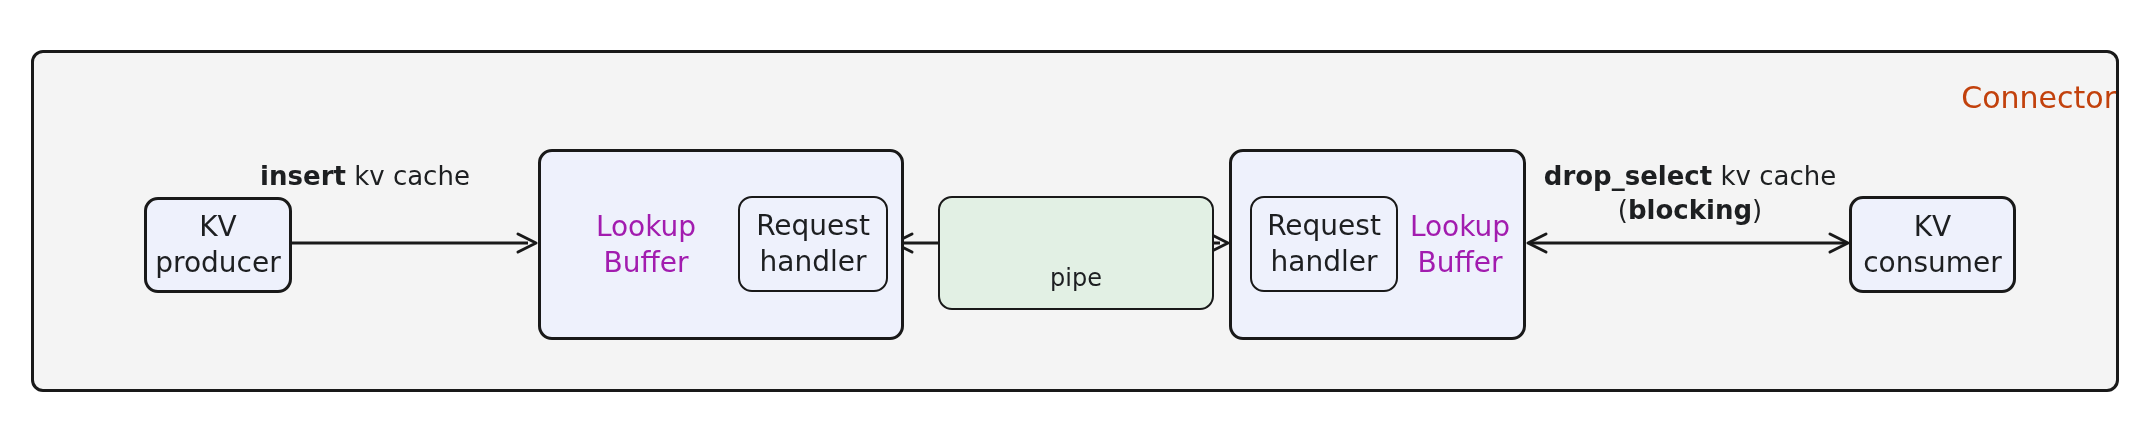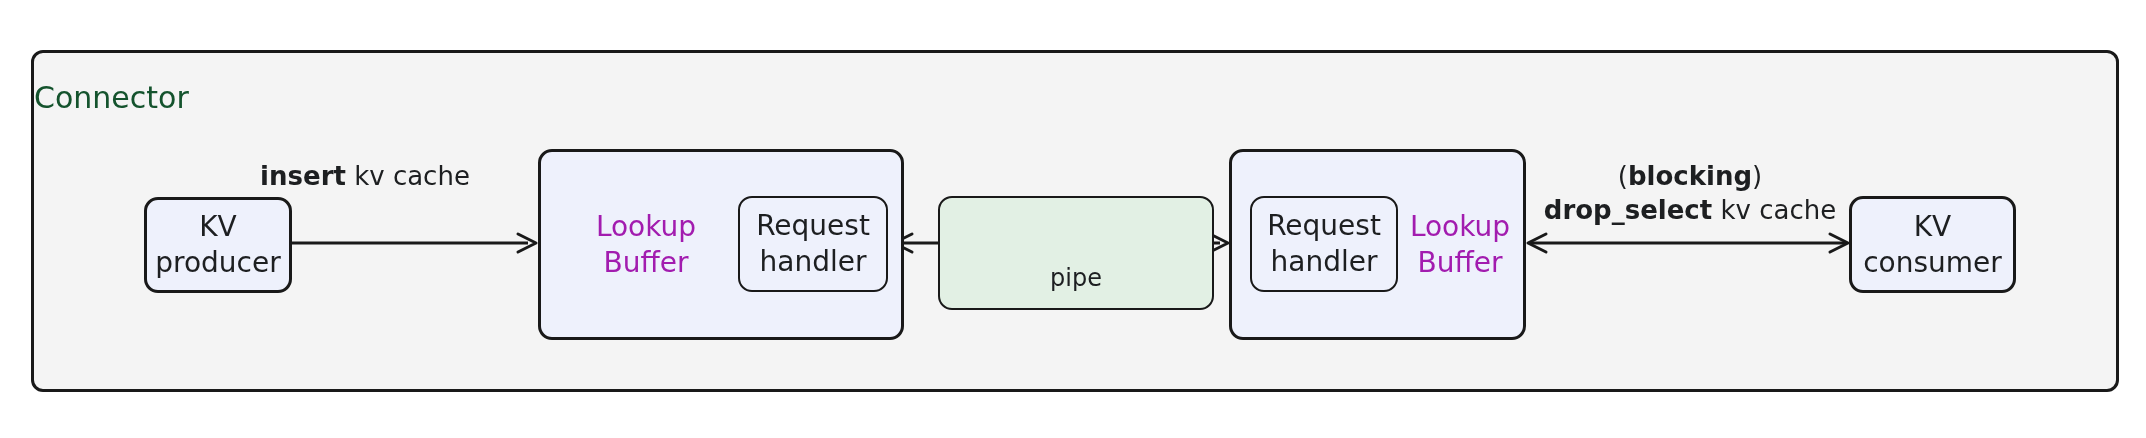--- a/index.html
+++ b/index.html
@@ -40,23 +40,23 @@
     background: #f4f4f4;
     border: 3px solid #191919;
     border-radius: 12px;
     display: block;
   }
   .container-title {
     position: absolute;
     top: 26px;
     left: 0;
     width: 100%;
-    text-align: left;
+    text-align: right;
     font-size: 30px;
-    color: #14532d;
+    color: #c2410c;
   }
 
   
   .blue { background: #eef1fc; }
   
   .green { background: #e2f0e4; }
 
   .kv-producer  { left: 144px;  top: 197px; width: 148px; height: 96px;  font-size: 28px; }
   .kv-consumer  { left: 1849px; top: 196px; width: 167px; height: 97px;  font-size: 28px; }
 
@@ -179,20 +179,20 @@
   </div>
 
   <div class="edge-label label-insert">
     <span class="ln">
       <b>insert</b><span> kv cache</span>
     </span>
   </div>
 
   <div class="edge-label label-drop">
     <span class="ln">
-      <span>(</span><b>blocking</b><span>)</span>
+      <b>drop_select</b><span> kv cache</span>
     </span>
     <span class="ln">
-      <b>drop_select</b><span> kv cache</span>
+      <span>(</span><b>blocking</b><span>)</span>
     </span>
   </div>
 
 </div>
 
 </body></html>

